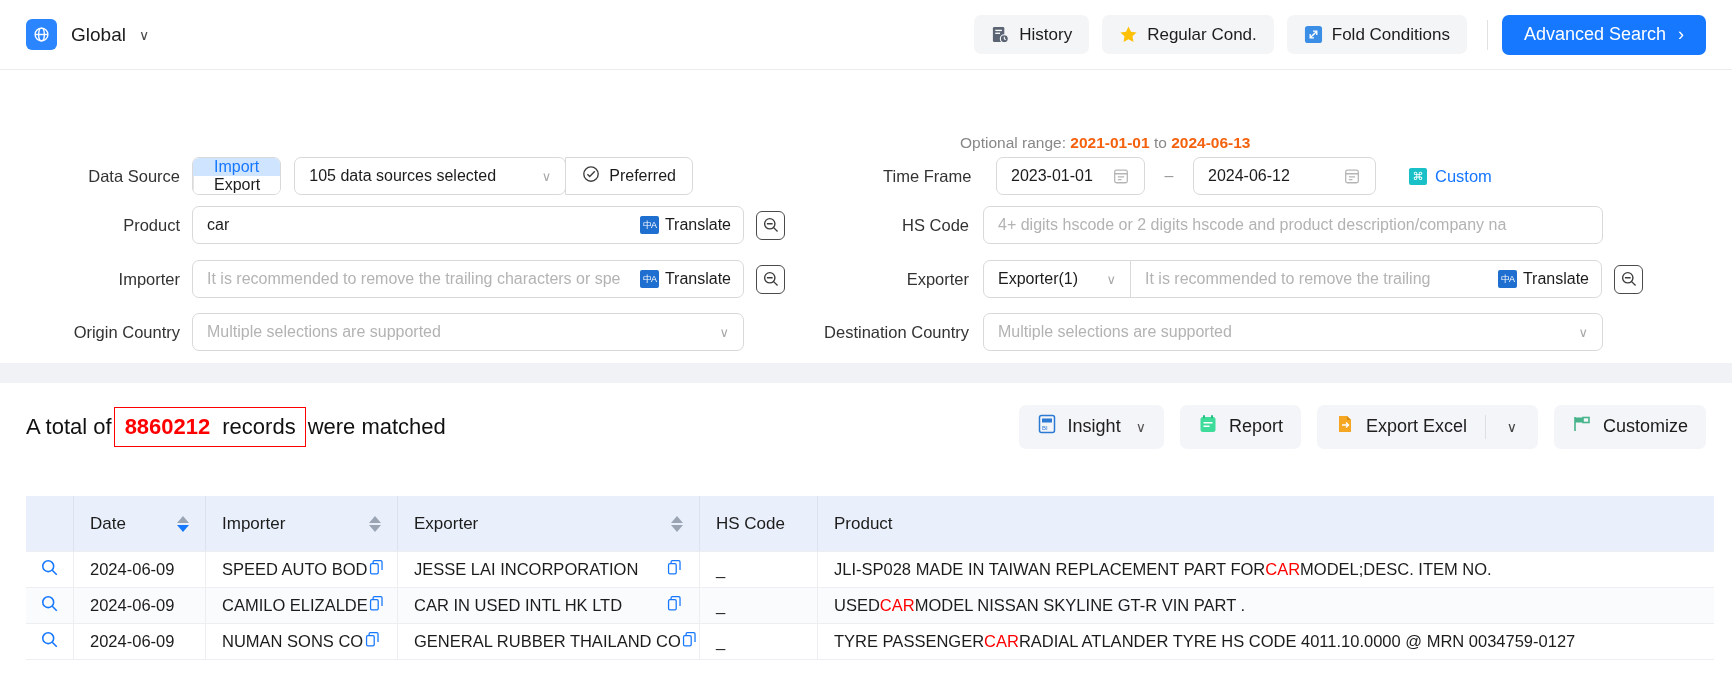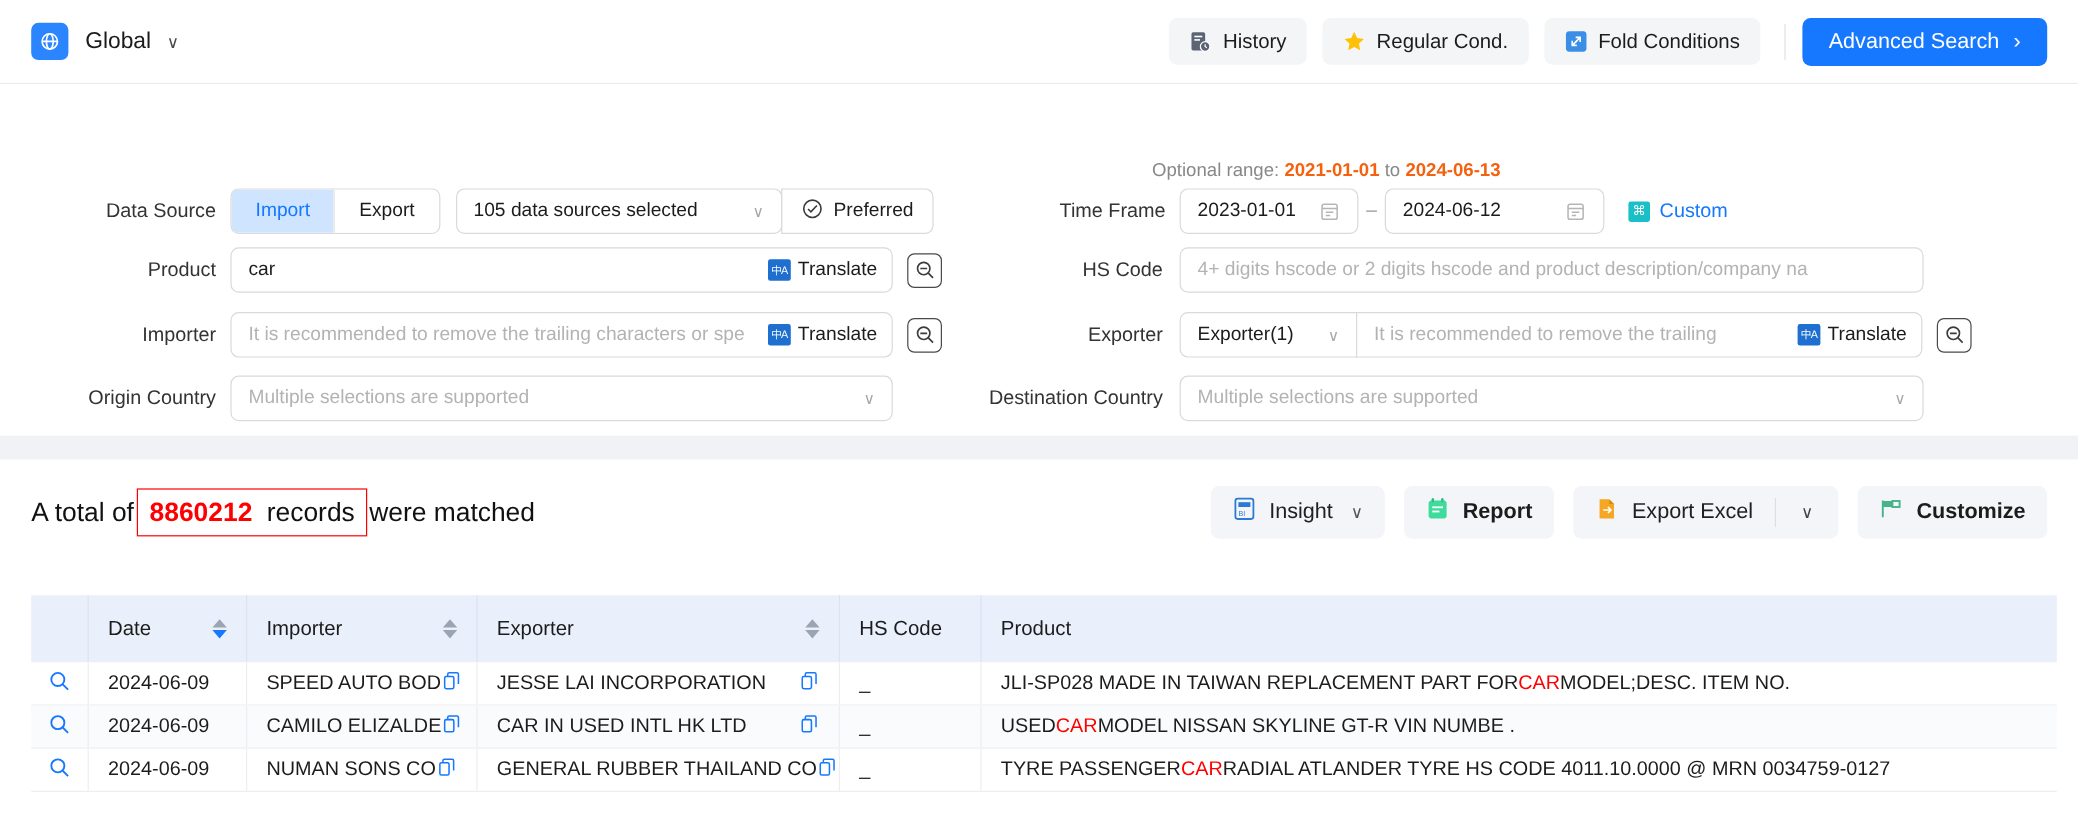--- a/index.html
+++ b/index.html
@@ -115,20 +115,21 @@
   .ph { color: #b3b3b3; }
   .val { color: #1c1c1c; }
 
   
   .seg {
     display: flex;
     height: 38px;
     border: 1px solid #d9d9d9;
     border-radius: 7px;
     overflow: hidden;
+    flex-direction: column;
   }
   .seg div {
     display: flex; align-items: center; justify-content: center;
     font-size: 16px;
     padding: 0 20px;
     cursor: pointer;
   }
   .seg .on { background: #cfe5ff; color: #1677ff; }
   .seg .off { background: #fff; color: #1c1c1c; border-left: 1px solid #e4e4e4; }
 
@@ -293,21 +294,20 @@
     display: flex; align-items: center;
     gap: 11px;
     padding: 0 18px;
     font-size: 18px;
     color: #1c1c1c;
     border: none;
     font-family: inherit;
     margin-left: 16px;
     white-space: nowrap;
     cursor: pointer;
-    font-weight: bold;
   }
   .rb-split {
     display: flex; align-items: center;
     background: #f4f5f8;
     border-radius: 7px;
     margin-left: 16px;
     height: 44px;
   }
   .rb-split .main {
     display: flex; align-items: center; gap: 11px;
@@ -444,21 +444,21 @@
       <span>
         <svg viewBox="0 0 20 20" width="18" height="18" fill="none" stroke="#3c3c3c" stroke-width="1.5">
             <circle cx="10" cy="10" r="8"></circle>
             <path d="M6 10.2l2.6 2.6L14.2 7"></path>
           </svg>
       </span>
       <span>Preferred</span>
     </div>
   </div>
 
-  <div class="frow" style="left:883px; top:87px;">
+  <div class="frow" style="left:883px; top:87px;gap:13px;">
     <div class="flabel" style="width:86px;">Time Frame</div>
     <div class="fieldbox selbox" style="width:149px; margin-left:14px;">
       <span class="val">2023-01-01</span>
       <span class="cal">
         <svg viewBox="0 0 20 20" width="18" height="18" fill="none" stroke="#b5b5b5" stroke-width="1.4">
             <rect x="3" y="3.5" width="14" height="14" rx="2"></rect>
             <path d="M3 7.5h14M6.5 11h7M6.5 14h4"></path>
           </svg>
       </span>
     </div>
@@ -743,21 +743,21 @@
           <svg viewBox="0 0 20 20" width="17" height="17" fill="none" stroke="#1677ff" stroke-width="1.5">
               <rect x="3" y="5.5" width="9" height="12" rx="1.5"></rect>
               <path d="M6 5.5V3.5a1.5 1.5 0 011.5-1.5H15a1.5 1.5 0 011.5 1.5v9.5"></path>
             </svg>
         </span>
       </div>
       <div class="tc c-hs">_</div>
       <div class="tc c-prod">
         <span>USED </span>
           <span class="hl">CAR</span>
-          <span> MODEL NISSAN SKYLINE GT-R VIN NUMBE .</span>
+          <span> MODEL NISSAN SKYLINE GT-R VIN PART .</span>
       </div>
     </div>
 
     <div class="trow">
       <div class="tc c-mag">
         <span class="mag">
           <svg viewBox="0 0 22 22" width="19" height="19" fill="none" stroke="#1677ff" stroke-width="1.8">
               <circle cx="9.5" cy="9.5" r="6.3"></circle>
               <path d="M14.2 14.2L19.4 19.4"></path>
             </svg>

